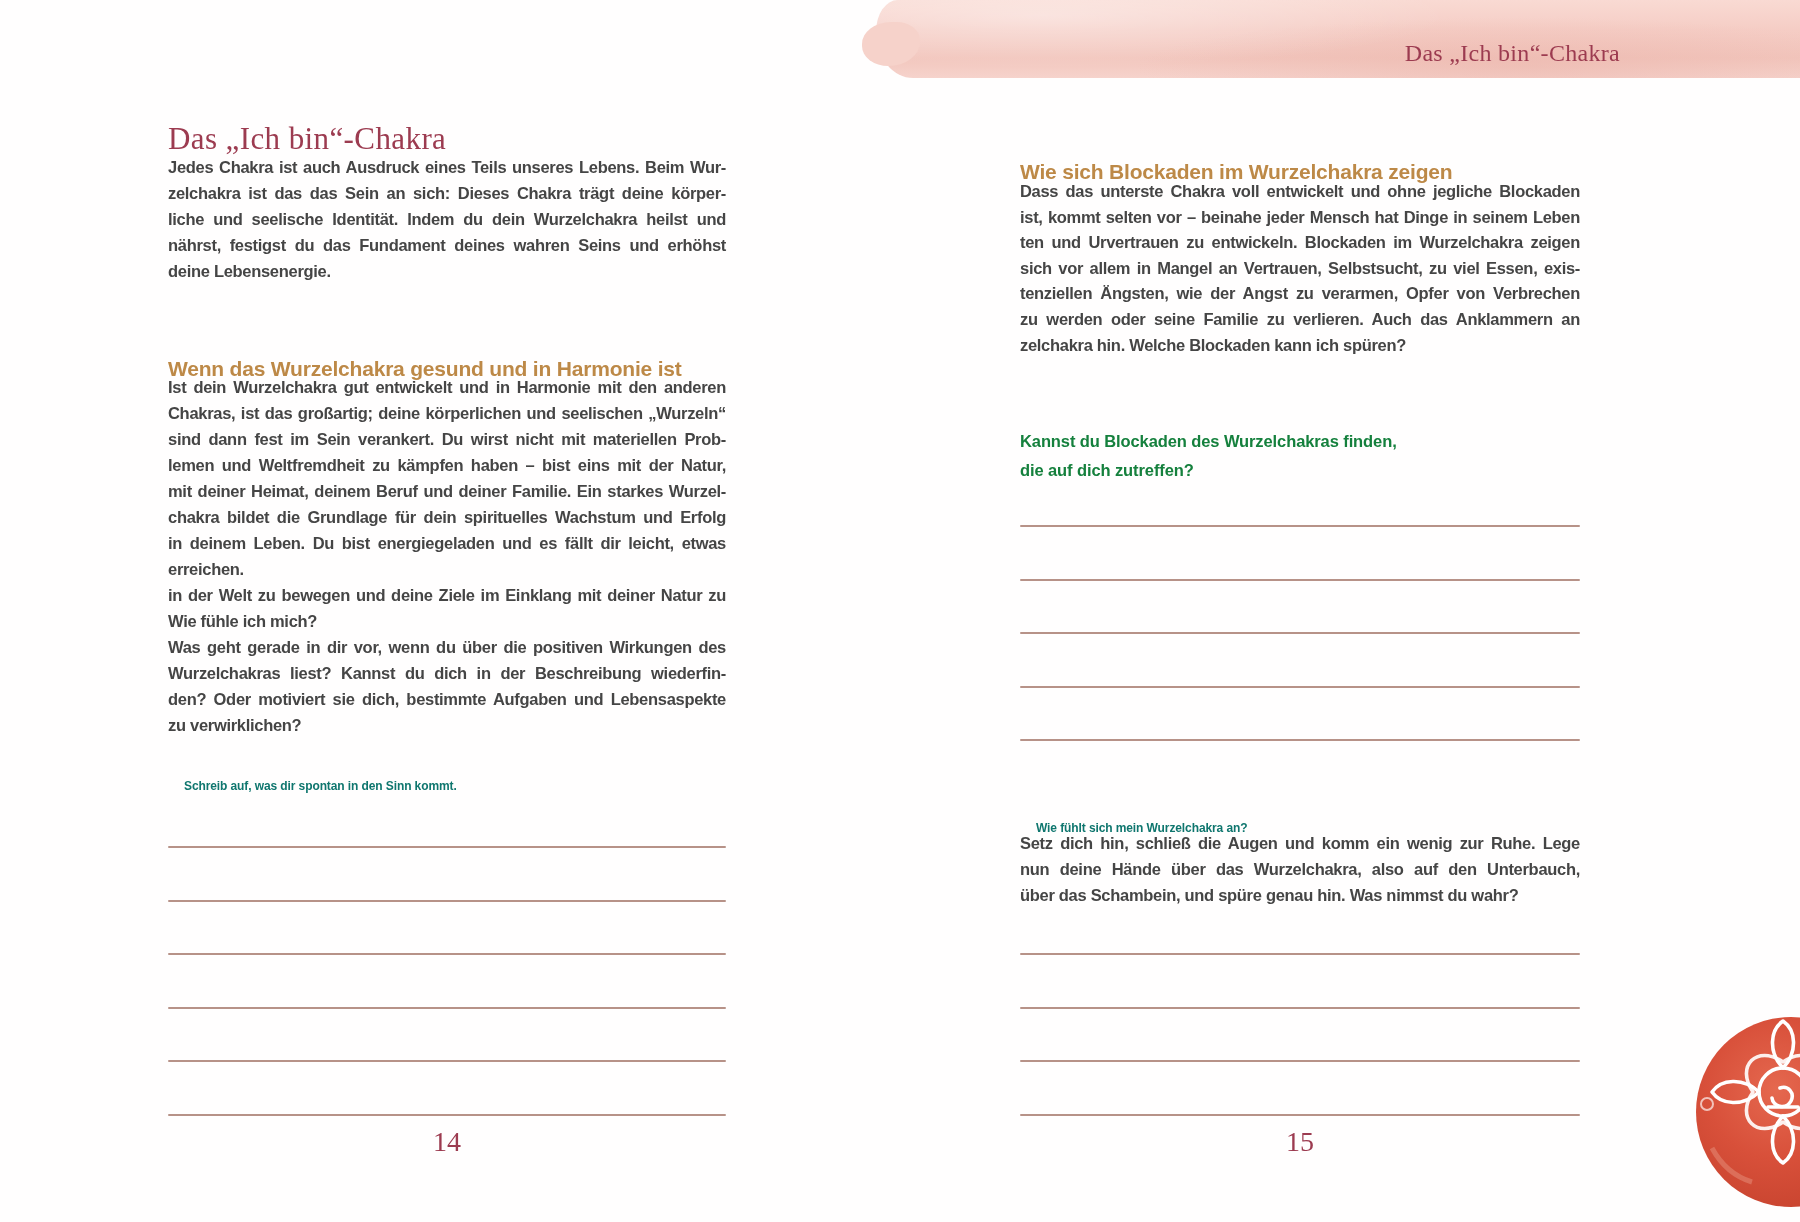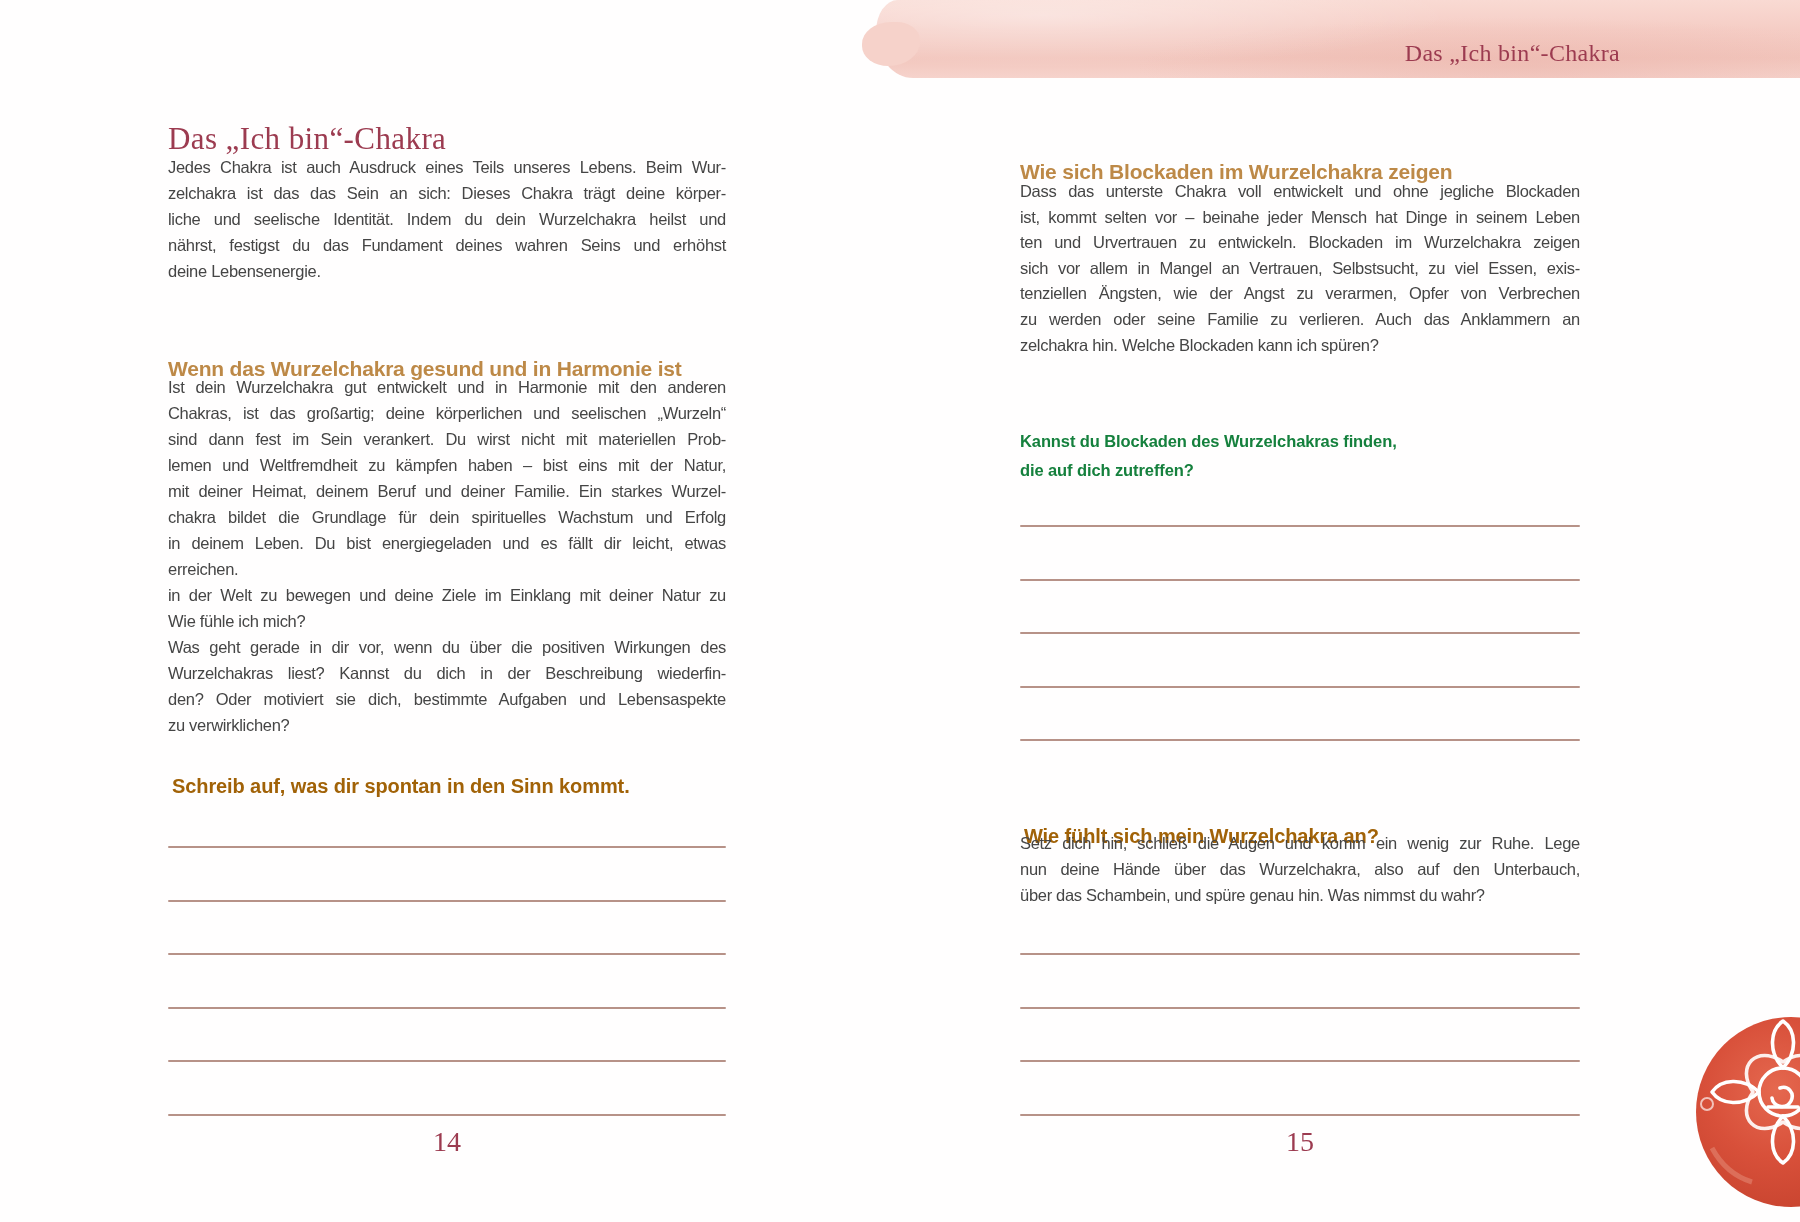--- a/index.html
+++ b/index.html
@@ -17,24 +17,24 @@
          font-size:31px;line-height:40px;letter-spacing:.4px;
          color:var(--c-maroon,#9c3b50);font-weight:500;}
   .gold-heading{position:absolute;left:0;width:100%;
          font-size:21px;font-weight:700;letter-spacing:-.2px;
          color:var(--c-gold,#bd8947);}
   .para{position:absolute;left:0;width:100%;
          font-size:16.5px;line-height:26px;letter-spacing:-.3px;
          color:var(--c-ink,#454545);font-weight:400;}
   .para.tight{line-height:25.6px;}
   .para.bold .tl{font-weight:700;letter-spacing:-.1px;color:#15803d;}
-  .tl{width:100%;}
+  .tl{width:100%;font-weight:bold;}
   .tl.j{text-align:justify;text-align-last:justify;}
-  .prompt,.dark-heading{position:absolute;left:4px;width:100%;
-         font-size:20px;font-weight:700;letter-spacing:-.1px;color:#a16207;line-height:26px;}
+  .prompt,.dark-heading{position:absolute;left:16px;width:100%;
+         font-size:12px;font-weight:700;letter-spacing:-.1px;color:#0f766e;line-height:26px;}
   .pagenum{position:absolute;top:1126px;left:0;width:100%;text-align:center;
          font-family:"Liberation Serif","DejaVu Serif",serif;
          font-size:28px;color:var(--c-maroon,#9c3b50);}
 
   
   .lines{position:absolute;left:0;width:100%;}
   .wline{height:2px;background:var(--c-rule,#aa7f73);opacity:.85;margin-bottom:51.5px;border-radius:1px;}
 
   
   .intro-pos{top:154px;}

